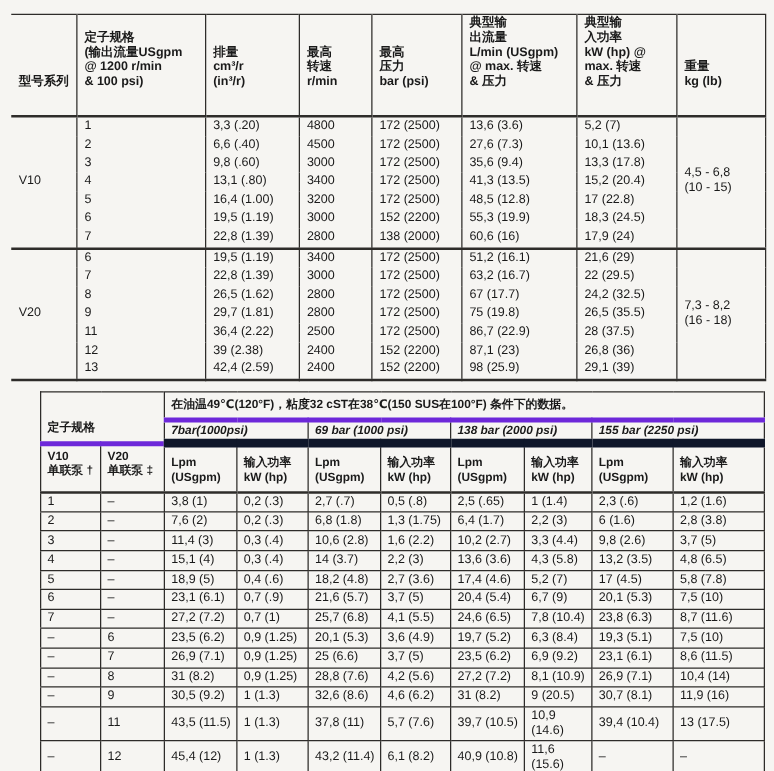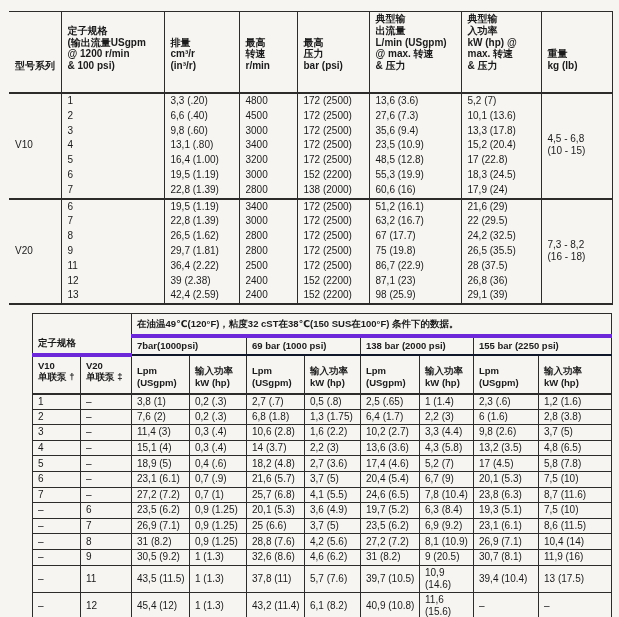--- a/index.html
+++ b/index.html
@@ -40,21 +40,21 @@
     border-top:1px solid #2e2c2a; border-left:1px solid #2e2c2a; border-bottom:2px solid #2e2c2a;
   }
   .t2 th, .t2 td {
     border-right:1px solid #2e2c2a;
     text-align:left; padding:1px 2px 1px 5px;
     font-size:9.5px; line-height:1.22;
   }
   .t2 th { font-weight:bold; }
   .t2 .row-a th { height:22px; border-bottom:4px solid #6d28d9; vertical-align:middle; }
   .t2 .row-a th.stator { vertical-align:bottom; padding-bottom:4px; }
-  .t2 .row-b th { height:19px; border-bottom:2px solid #0f172a; vertical-align:middle; }
+  .t2 .row-b th { height:19px; border-bottom:7px solid #0f172a; vertical-align:middle;font-style:italic; }
   .t2 .row-c th { height:39px; border-bottom:2px solid #2e2c2a; vertical-align:bottom; padding-bottom:4px; }
   .t2 .row-c th.pump-col { vertical-align:top; padding-top:3px; }
   .t2 td {
     height:15.6px; vertical-align:middle; font-weight:normal;
     border-bottom:1px solid #2e2c2a; font-size:10px;
   }
 </style>
 </head>
 <body>
 
@@ -127,21 +127,21 @@
           <td>3000</td>
           <td>172 (2500)</td>
           <td>35,6 (9.4)</td>
           <td>13,3 (17.8)</td>
         </tr>
         <tr>
           <td>4</td>
           <td>13,1 (.80)</td>
           <td>3400</td>
           <td>172 (2500)</td>
-          <td>23,5 (10.9)</td>
+          <td>41,3 (13.5)</td>
           <td>15,2 (20.4)</td>
         </tr>
         <tr>
           <td>5</td>
           <td>16,4 (1.00)</td>
           <td>3200</td>
           <td>172 (2500)</td>
           <td>48,5 (12.8)</td>
           <td>17 (22.8)</td>
         </tr>

